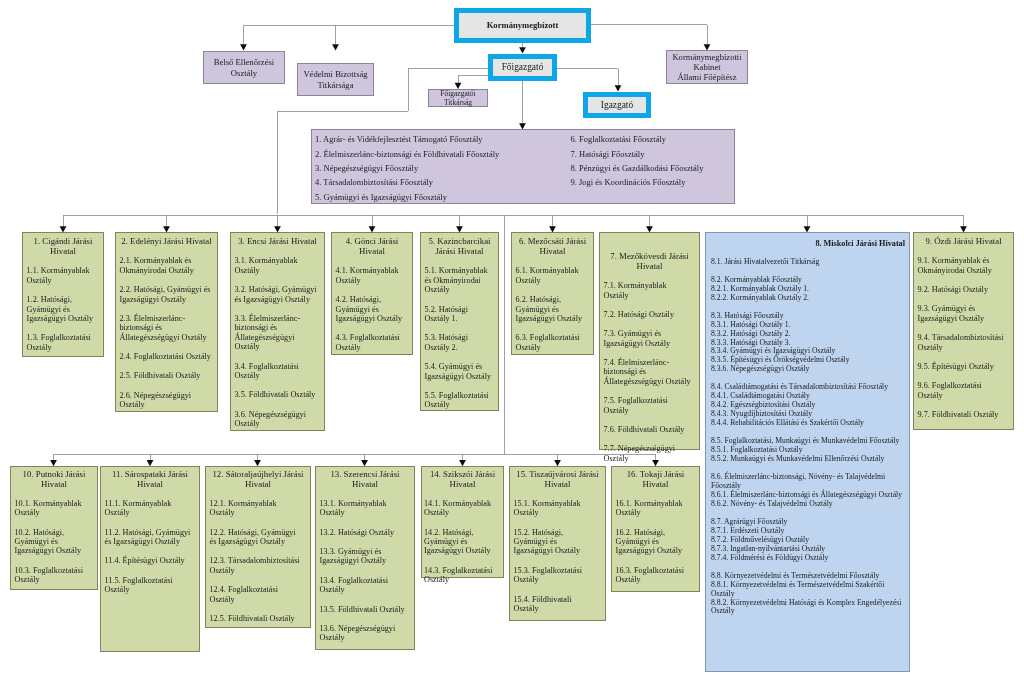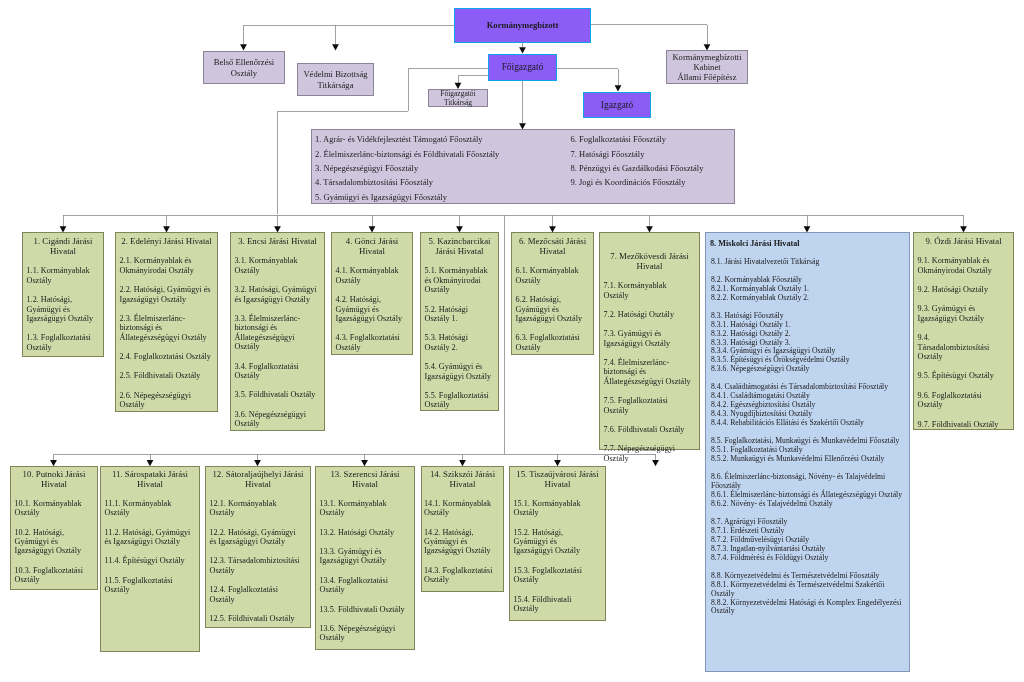--- a/index.html
+++ b/index.html
@@ -1,30 +1,30 @@
 <!DOCTYPE html>
 <html><head>
 <meta charset="utf-8">
 <title>Kormanyhivatal szervezeti abra</title>
 <style>
   html,body{margin:0;padding:0;background:#ffffff;}
   body{width:1024px;height:682px;overflow:hidden;
        font-family:"Liberation Serif",serif;color:#1b1b1b;}
   #stage{position:relative;width:1024px;height:682px;background:#fff;}
   .box{position:absolute;box-sizing:border-box;}
-  .bx-blue{background:#8b5cf6;border:1px solid #0ea5e9;}
+  .bx-blue{background:#e5e5e5;border:5px solid #0ea5e9;}
   .bx-purple{background:#cfc6de;border:1px solid #8b8498;}
   .bx-green{background:#cfdaa8;border:1px solid #7d8656;}
   .bx-lblue{background:#bfd4ef;border:1px solid #7f97bb;}
   .ctr{display:flex;align-items:center;justify-content:center;text-align:center;}
   svg.wires{position:absolute;left:0;top:0;width:1024px;height:682px;z-index:5;pointer-events:none;}
   .office .ttl{font-size:8.8px;line-height:10.1px;font-weight:normal;text-align:center;
                padding:1.7px 2px 0 2px;}
   .office .item{font-size:8.2px;line-height:9.45px;margin-top:9.9px;}
-  .mk .ttl{font-size:8.2px;line-height:9.6px;font-weight:bold;text-align:left;padding:4px 4px 0 4px;}
+  .mk .ttl{font-size:8.2px;line-height:9.6px;font-weight:bold;text-align:right;padding:4px 4px 0 4px;}
   .mk .grp{margin-top:9.1px;}
   .mk .ln{font-size:7.7px;line-height:8.94px;padding:0 2px 0 5px;}
   .fo .col{position:absolute;font-size:8.5px;line-height:14.4px;white-space:nowrap;}
   .topbox{font-size:8.6px;line-height:10.05px;font-weight:bold;}
   .topbox.reg{font-weight:normal;}
 </style>
 </head>
 <body>
 
 <div id="stage">
@@ -194,21 +194,21 @@
 <div class="item" style="padding-left:3.5px;padding-right:7px">7.4. Élelmiszerlánc-biztonsági és Állategészségügyi Osztály</div>
 <div class="item" style="padding-left:3.5px;padding-right:7px">7.5. Foglalkoztatási Osztály</div>
 <div class="item" style="padding-left:3.5px;padding-right:7px">7.6. Földhivatali Osztály</div>
 <div class="item" style="padding-left:3.5px;padding-right:7px">7.7. Népegészségügyi Osztály</div>
 </div>
 <div class="box bx-green office" style="left:913px;top:232px;width:101px;height:198px">
 <div class="ttl" style="padding-top:3.3px">9. Ózdi Járási Hivatal</div>
 <div class="item" style="padding-left:3.5px;padding-right:7px">9.1. Kormányablak és Okmányirodai Osztály</div>
 <div class="item" style="padding-left:3.5px;padding-right:7px">9.2. Hatósági Osztály</div>
 <div class="item" style="padding-left:3.5px;padding-right:7px">9.3. Gyámügyi és Igazságügyi Osztály</div>
-<div class="item" style="padding-left:3.5px;padding-right:15px">9.4. Társadalombiztosítási Osztály</div>
+<div class="item" style="padding-left:3.5px;padding-right:6px">9.4. Társadalombiztosítási Osztály</div>
 <div class="item" style="padding-left:3.5px;padding-right:15px">9.5. Építésügyi Osztály</div>
 <div class="item" style="padding-left:3.5px;padding-right:7px">9.6. Foglalkoztatási Osztály</div>
 <div class="item" style="padding-left:3.5px;padding-right:7px">9.7. Földhivatali Osztály</div>
 </div>
 <div class="box bx-green office" style="left:10px;top:466px;width:88px;height:124px">
 <div class="ttl" style="padding-top:1.7px">10. Putnoki Járási Hivatal</div>
 <div class="item" style="padding-left:3.5px;padding-right:5px">10.1. Kormányablak Osztály</div>
 <div class="item" style="padding-left:3.5px;padding-right:5px">10.2. Hatósági, Gyámügyi és Igazságügyi Osztály</div>
 <div class="item" style="padding-left:3.5px;padding-right:5px">10.3. Foglalkoztatási Osztály</div>
 </div>
@@ -229,32 +229,38 @@
 </div>
 <div class="box bx-green office" style="left:315px;top:466px;width:100px;height:184px">
 <div class="ttl" style="padding-top:1.7px">13. Szerencsi Járási Hivatal</div>
 <div class="item" style="padding-left:3.5px;padding-right:4.5px">13.1. Kormányablak Osztály</div>
 <div class="item" style="padding-left:3.5px;padding-right:4.5px">13.2. Hatósági Osztály</div>
 <div class="item" style="padding-left:3.5px;padding-right:4.5px">13.3. Gyámügyi és Igazságügyi Osztály</div>
 <div class="item" style="padding-left:3.5px;padding-right:4.5px">13.4. Foglalkoztatási Osztály</div>
 <div class="item" style="padding-left:3.5px;padding-right:4.5px">13.5. Földhivatali Osztály</div>
 <div class="item" style="padding-left:3.5px;padding-right:4.5px">13.6. Népegészségügyi Osztály</div>
 </div>
-<div class="box bx-green office" style="left:421px;top:466px;width:83px;height:126px">
+<div class="box bx-green office" style="left:421px;top:466px;width:83px;height:112px">
 <div class="ttl" style="padding-top:1.7px">14. Szikszói Járási Hivatal</div>
 <div class="item" style="padding-left:2px;padding-right:2px">14.1. Kormányablak Osztály</div>
 <div class="item" style="padding-left:2px;padding-right:2px">14.2. Hatósági, Gyámügyi és Igazságügyi Osztály</div>
 <div class="item" style="padding-left:2px;padding-right:2px">14.3. Foglalkoztatási Osztály</div>
 </div>
 <div class="box bx-green office" style="left:509px;top:466px;width:97px;height:155px">
 <div class="ttl" style="padding-top:1.7px">15. Tiszaújvárosi Járási Hivatal</div>
 <div class="item" style="padding-left:3.5px;padding-right:11.5px">15.1. Kormányablak Osztály</div>
 <div class="item" style="padding-left:3.5px;padding-right:11.5px">15.2. Hatósági, Gyámügyi és Igazságügyi Osztály</div>
 <div class="item" style="padding-left:3.5px;padding-right:11.5px">15.3. Foglalkoztatási Osztály</div>
 <div class="item" style="padding-left:3.5px;padding-right:11.5px">15.4. Földhivatali Osztály</div>
+</div>
+<div class="box bx-green office" style="left:611px;top:466px;width:89px;height:126px">
+<div class="ttl" style="padding-top:1.7px">16. Tokaji Járási Hivatal</div>
+<div class="item" style="padding-left:3.5px;padding-right:6px">16.1. Kormányablak Osztály</div>
+<div class="item" style="padding-left:3.5px;padding-right:6px">16.2. Hatósági, Gyámügyi és Igazságügyi Osztály</div>
+<div class="item" style="padding-left:3.5px;padding-right:6px">16.3. Foglalkoztatási Osztály</div>
 </div>
 <div class="box bx-lblue mk" style="left:705px;top:232px;width:205px;height:440px">
 <div class="ttl" style="padding-top:6.1px">8. Miskolci Járási Hivatal</div>
 <div class="grp">
 <div class="ln">8.1. Járási Hivatalvezetői Titkárság</div>
 </div>
 <div class="grp">
 <div class="ln">8.2. Kormányablak Főosztály</div>
 <div class="ln">8.2.1. Kormányablak Osztály 1.</div>
 <div class="ln">8.2.2. Kormányablak Osztály 2.</div>

